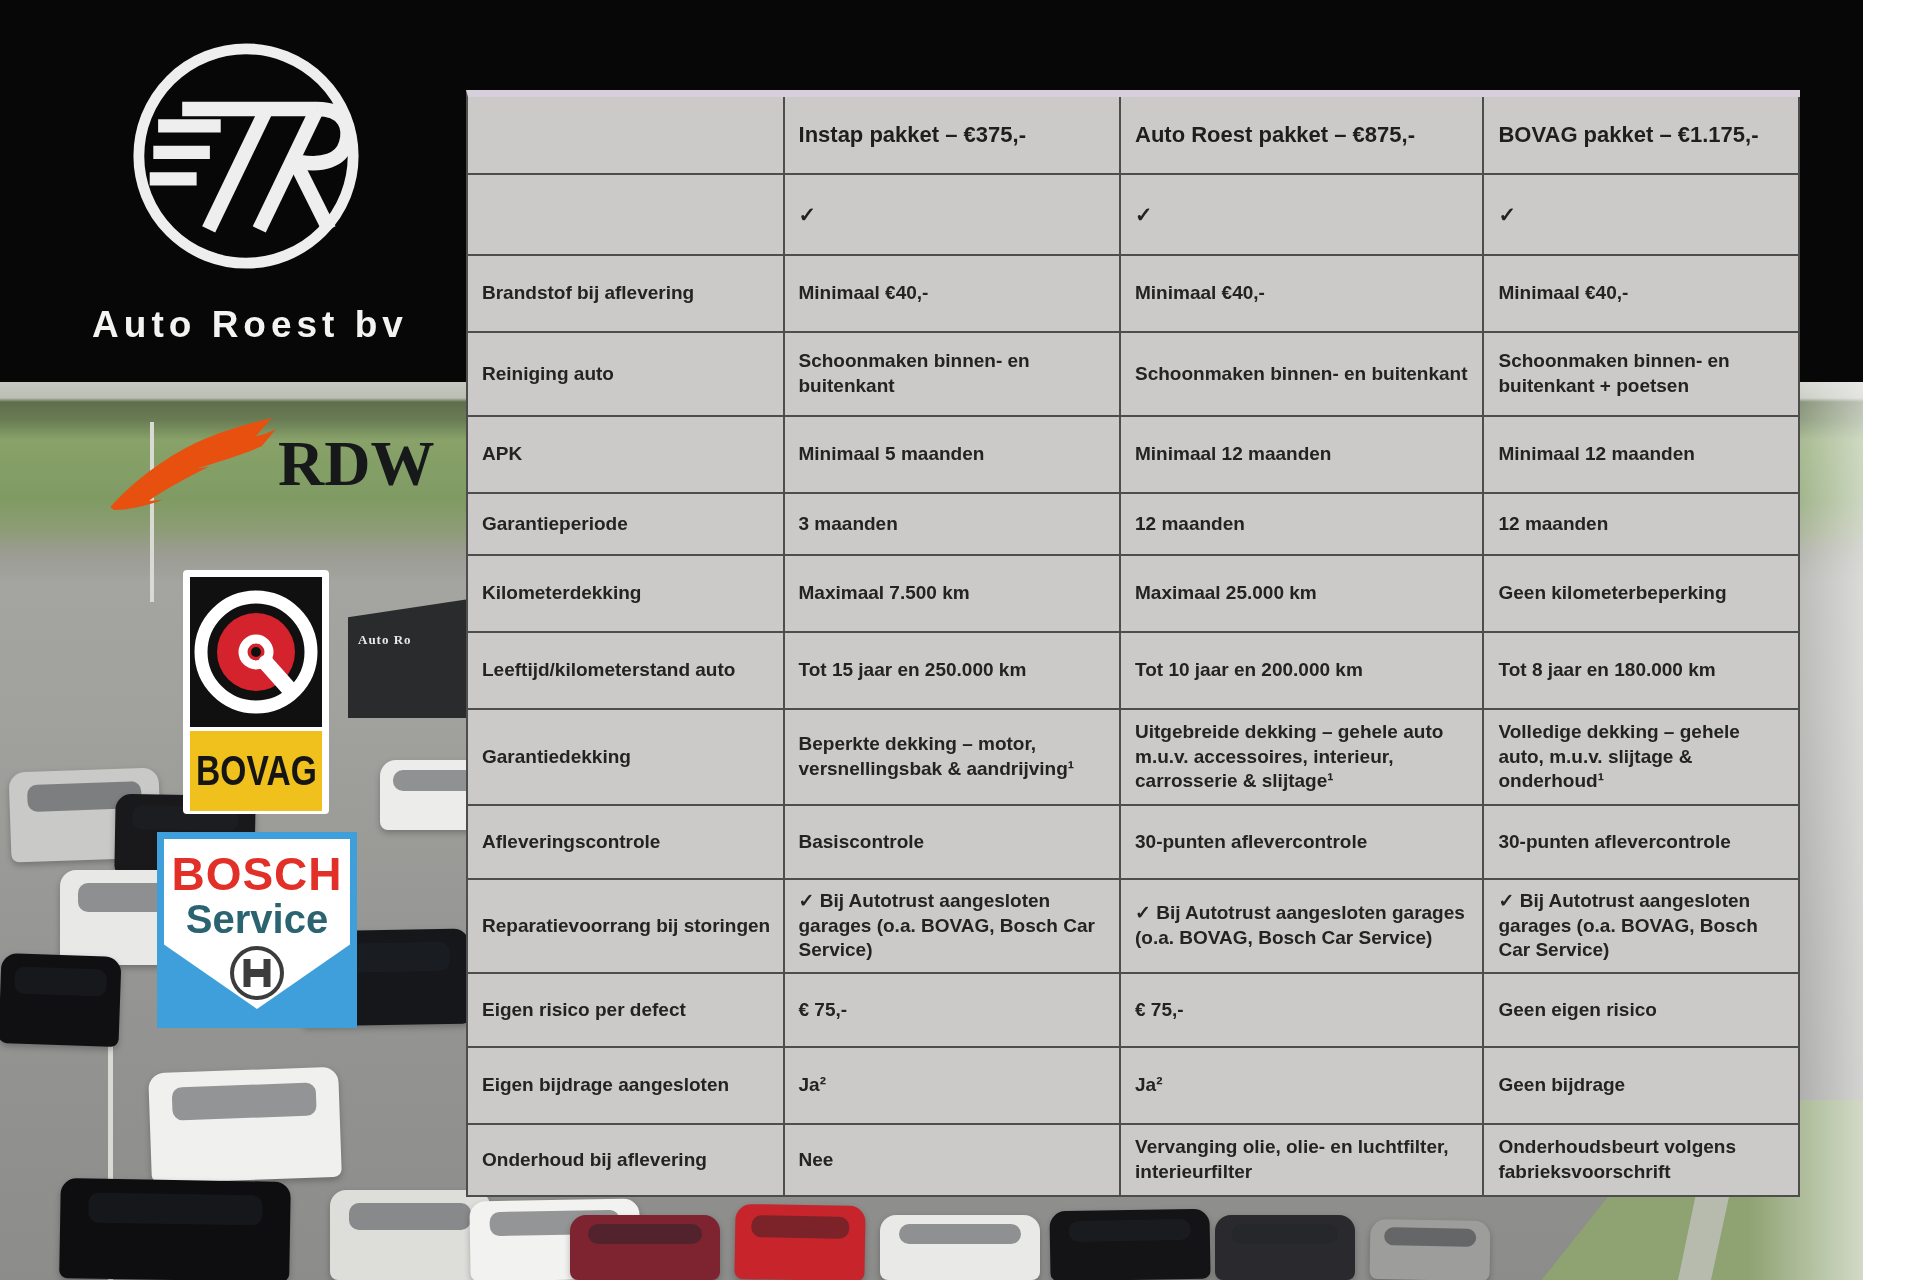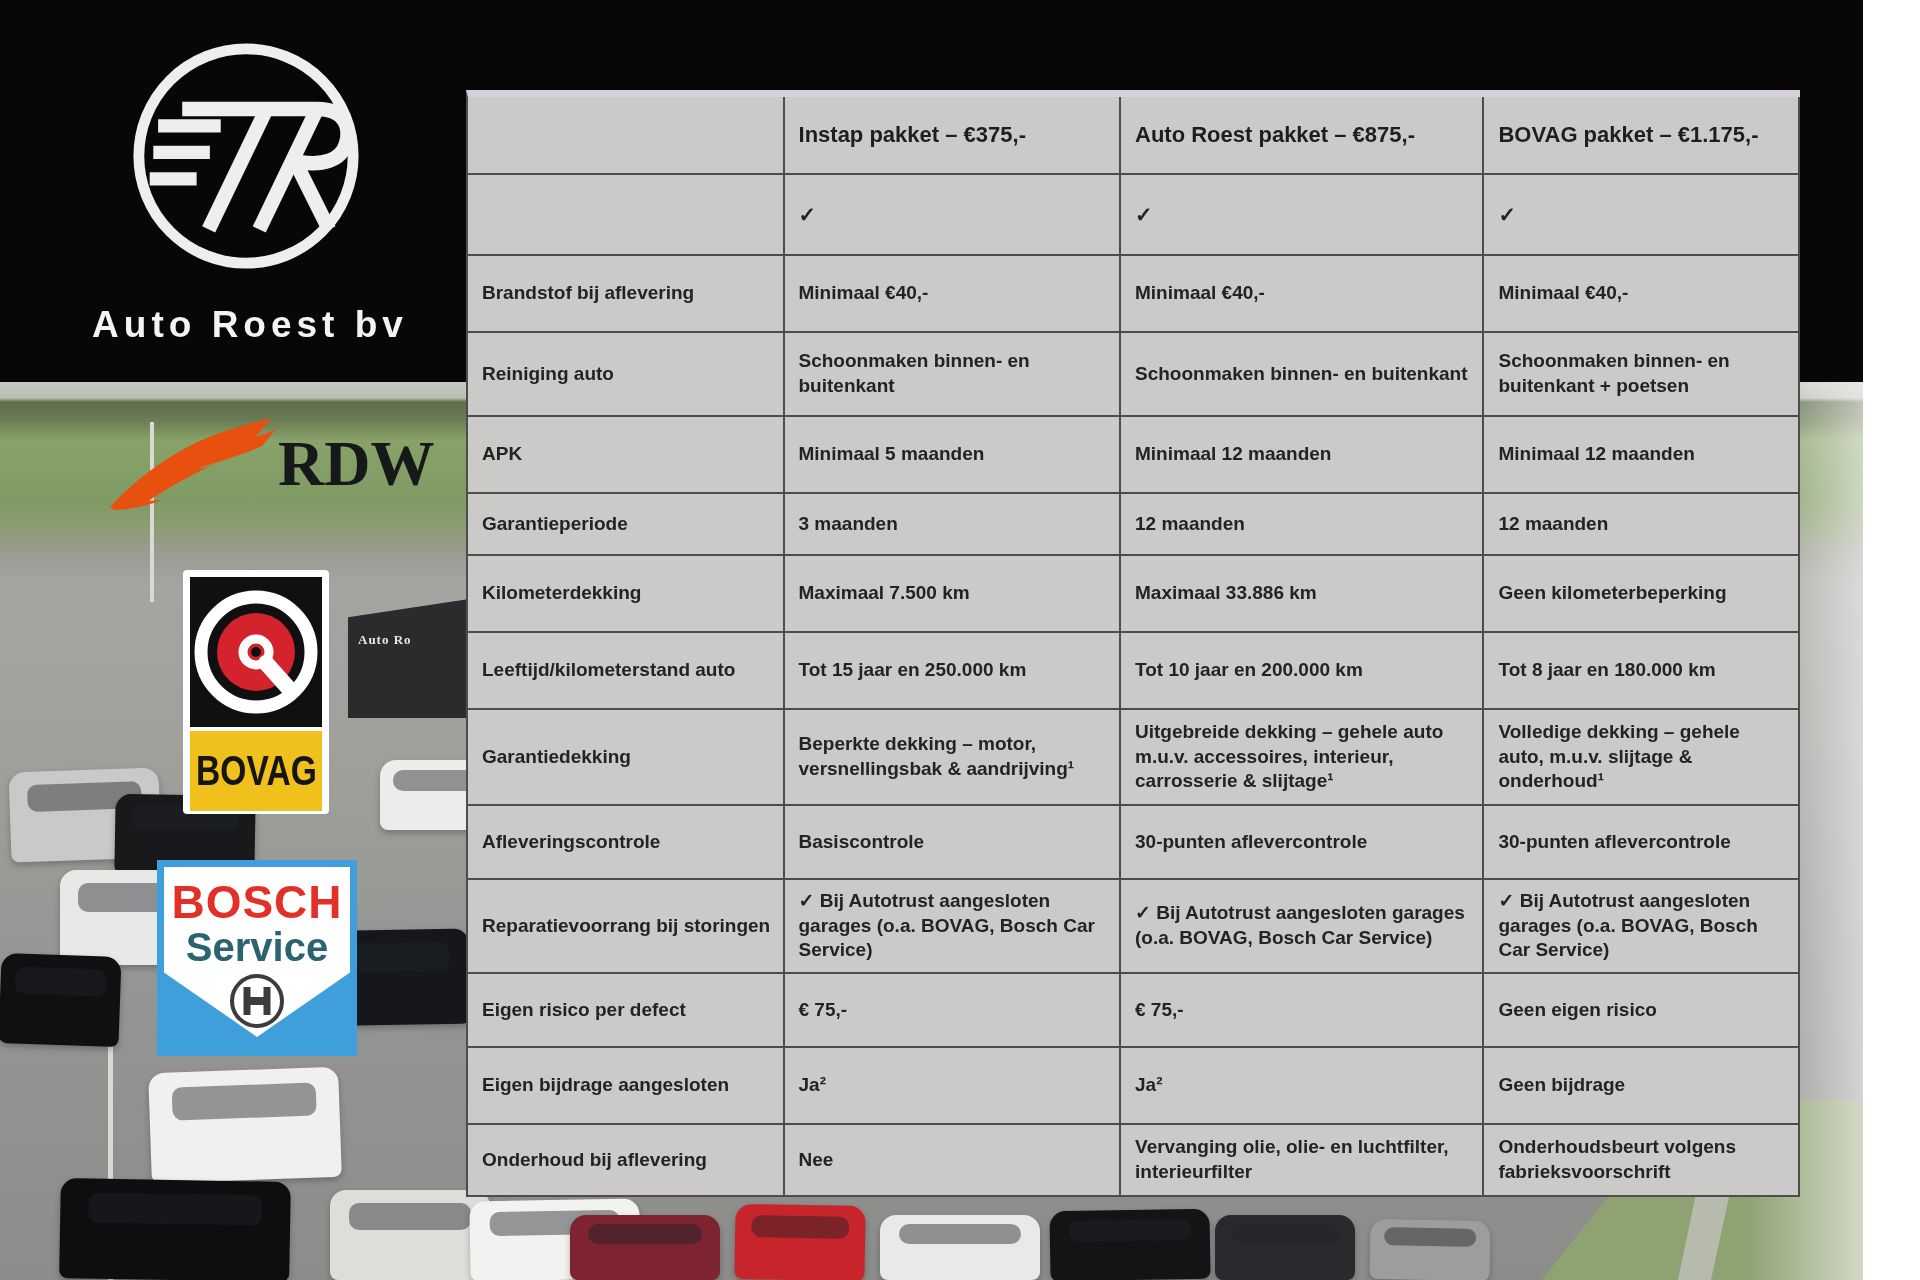--- a/index.html
+++ b/index.html
@@ -42,21 +42,21 @@
   .rdw-flame{width:172px;height:96px;}
   .rdw-text{color:#17181a;font-family:"Liberation Serif",serif;font-weight:bold;
     font-size:64px;line-height:1;margin-left:2px;}
 
   .bovag{position:absolute;left:183px;top:570px;width:146px;height:244px;background:#ffffff;
     padding:7px;box-sizing:border-box;z-index:7;border-radius:4px;}
   .bovag-top{width:100%;height:150px;}
   .bovag-band{width:100%;height:80px;background:#f0c11c;display:flex;align-items:center;justify-content:center;}
   .bovag-band span{color:#151515;font-size:42px;font-weight:800;transform:scaleX(.8);letter-spacing:0;}
 
-  .bosch{position:absolute;left:157px;top:860px;width:200px;height:196px;background:#3f9fdb;z-index:7;}
+  .bosch{position:absolute;left:157px;top:832px;width:200px;height:196px;background:#3f9fdb;z-index:7;}
   .bosch-shield{position:absolute;left:7px;right:7px;top:7px;height:170px;background:#ffffff;
     clip-path:polygon(0 0,100% 0,100% 62%,50% 100%,0 62%);text-align:center;}
   .bosch-word{margin-top:8px;color:#e23028;font-size:46px;font-weight:800;letter-spacing:1px;}
   .bosch-service{color:#2b6470;font-size:40px;font-weight:bold;margin-top:-4px;}
   .bosch-armature{position:absolute;left:71px;top:112px;width:58px;height:58px;}
 
   
   .pkg-table{position:absolute;left:466px;top:90px;width:1334px;z-index:8;
     border-top:7px solid #d7d0dc;border-left:2px solid #4d4d4d;box-sizing:border-box;}
   .t-row{display:grid;grid-template-columns:317fr 337fr 364fr 316fr;}
@@ -188,21 +188,21 @@
       </div>
       <div class="t-row" style="height: 62px;">
         <div class="t-cell">Garantieperiode</div>
         <div class="t-cell">3 maanden</div>
         <div class="t-cell">12 maanden</div>
         <div class="t-cell">12 maanden</div>
       </div>
       <div class="t-row" style="height: 77px;">
         <div class="t-cell">Kilometerdekking</div>
         <div class="t-cell">Maximaal 7.500 km</div>
-        <div class="t-cell">Maximaal 33.886 km</div>
+        <div class="t-cell">Maximaal 25.000 km</div>
         <div class="t-cell">Geen kilometerbeperking</div>
       </div>
       <div class="t-row" style="height: 77px;">
         <div class="t-cell">Leeftijd/kilometerstand auto</div>
         <div class="t-cell">Tot 15 jaar en 250.000 km</div>
         <div class="t-cell">Tot 10 jaar en 200.000 km</div>
         <div class="t-cell">Tot 8 jaar en 180.000 km</div>
       </div>
       <div class="t-row" style="height: 96px;">
         <div class="t-cell">Garantiedekking</div>

